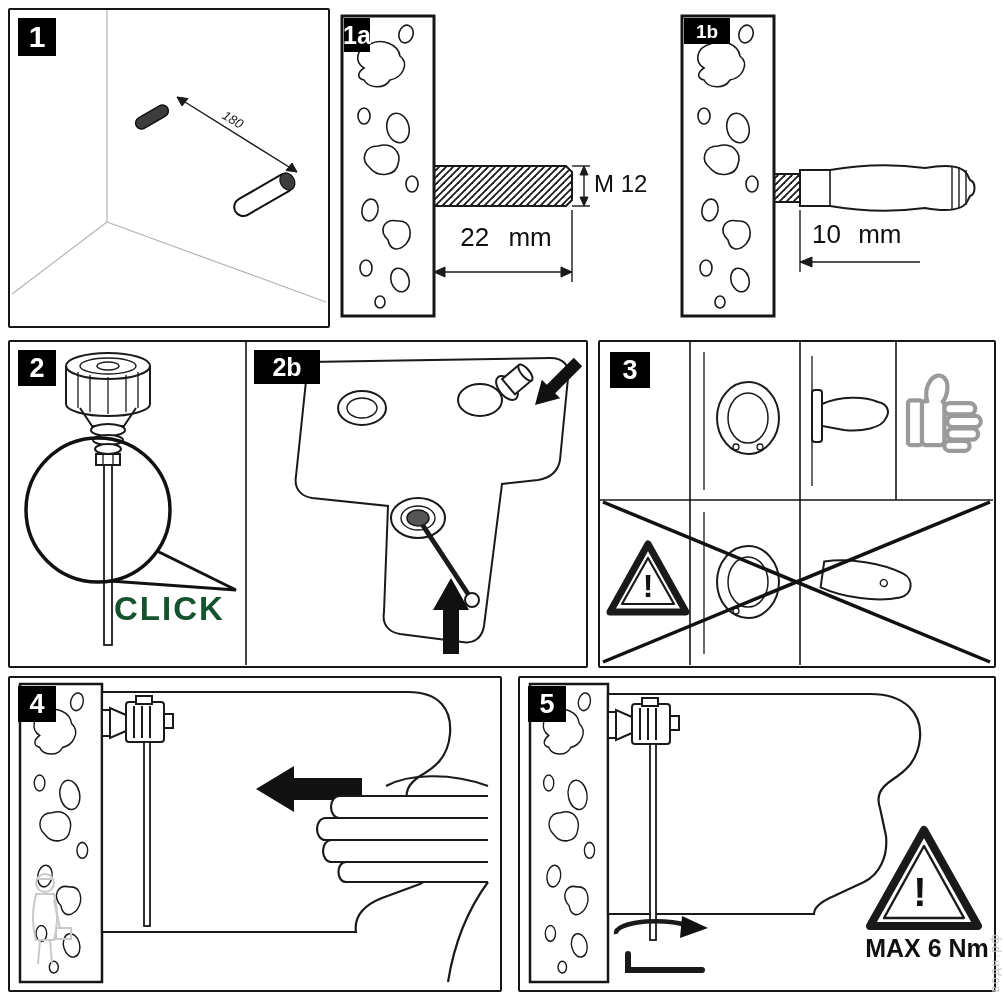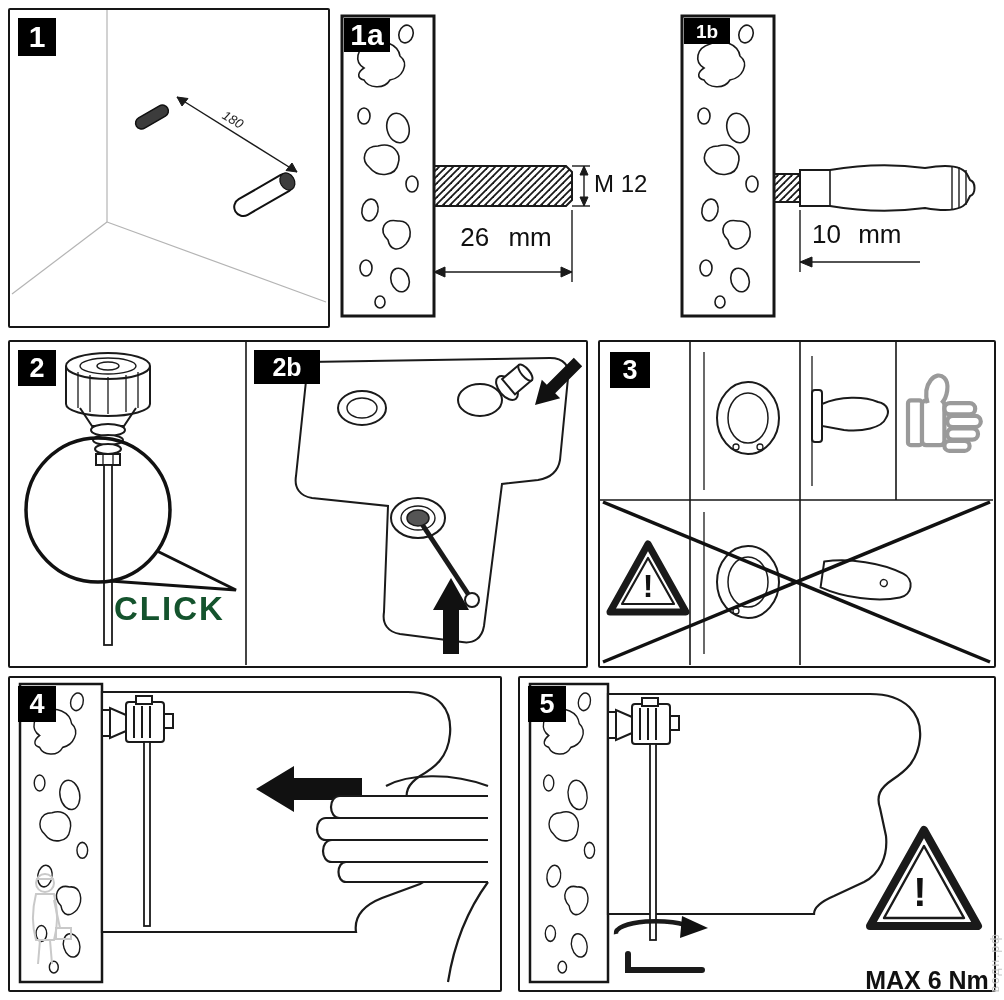--- a/index.html
+++ b/index.html
@@ -76,23 +76,23 @@
       </g>
       <g stroke="#1a1a1a" fill="#1a1a1a">
         <line x1="167" y1="87" x2="287" y2="162" stroke-width="1.4"></line>
         <polygon points="167,87 178,88.5 172,96"></polygon>
         <polygon points="287,162 276,160.5 282,153"></polygon>
       </g>
     </svg>
   </div>
 
   <div class="flat" style="left:340px;top:14px;width:344px;height:312px;">
-    <div class="badge" style="left:4px;top:4px;width:46px;height:34px;font-size:30px;">1a</div>
+    <div class="badge" style="left:4px;top:4px;width:26px;height:34px;font-size:25px;">1a</div>
     <div class="lbl" style="left:254px;top:156px;font-size:24px;">M 12</div>
-    <div class="lbl" style="left:100px;top:208px;width:132px;text-align:center;font-size:26px;word-spacing:12px;">26 mm</div>
+    <div class="lbl" style="left:100px;top:208px;width:132px;text-align:center;font-size:26px;word-spacing:12px;">22 mm</div>
     <svg width="344" height="312" viewBox="0 0 344 312">
       <g>
         <rect x="2" y="2" width="92" height="300" fill="#fff" stroke="#161616" stroke-width="3"></rect>
         <g transform="translate(2,2)">
             <use href="#wallblobs"></use>
           </g>
       </g>
       <g>
         <polygon points="94,152 226,152 232,158 232,186 226,192 94,192" fill="url(#threadPat)" stroke="#1a1a1a" stroke-width="2"></polygon>
       </g>
@@ -283,21 +283,21 @@
         <path d="M16,70 L14,94 M26,70 L28,94"></path>
         <rect x="32" y="58" width="15" height="11"></rect>
         <path d="M30,30 L36,58"></path>
       </g>
     </svg>
   </div>
 
   <div class="panel" style="left:518px;top:676px;width:478px;height:316px;">
     <div class="badge" style="left:8px;top:8px;width:38px;height:36px;font-size:27px;">5</div>
     <div class="warn-mark" style="left:370px;top:192px;width:60px;font-size:40px;">!</div>
-    <div class="torque-lbl" style="left:342px;top:256px;width:130px;margin-top:32px;">MAX 6 Nm</div>
+    <div class="torque-lbl" style="left:342px;top:256px;width:130px;">MAX 6 Nm</div>
     <svg width="473" height="311" viewBox="0 0 473 311">
       <g>
         <rect x="10" y="6" width="78" height="298" fill="#fff" stroke="#161616" stroke-width="2.5"></rect>
         <g transform="translate(10,6) scale(0.85,0.99)">
             <use href="#wallblobs"></use>
           </g>
       </g>
       <path fill="#fff" stroke="#1a1a1a" stroke-width="2.2" d="M88,16 L350,16 C386,16 402,36 400,60 C398,84 384,94 372,102 C360,110 356,118 360,130
            L366,158 C368,178 360,196 344,204 L314,218 C300,224 294,230 294,236 L88,236 Z"></path>
       <g>

